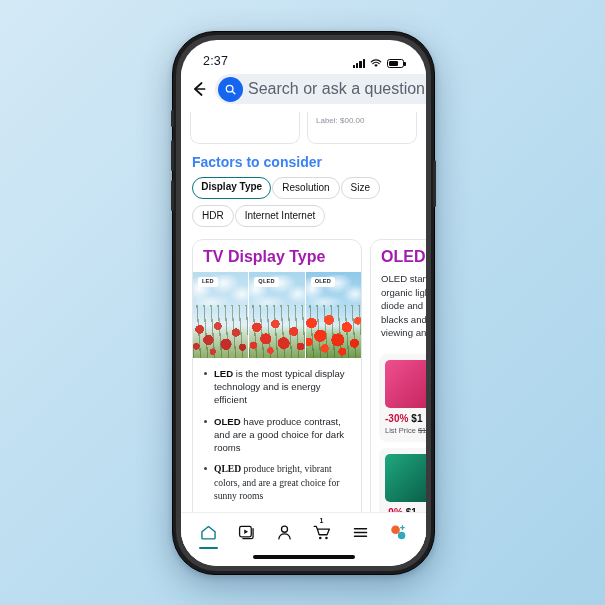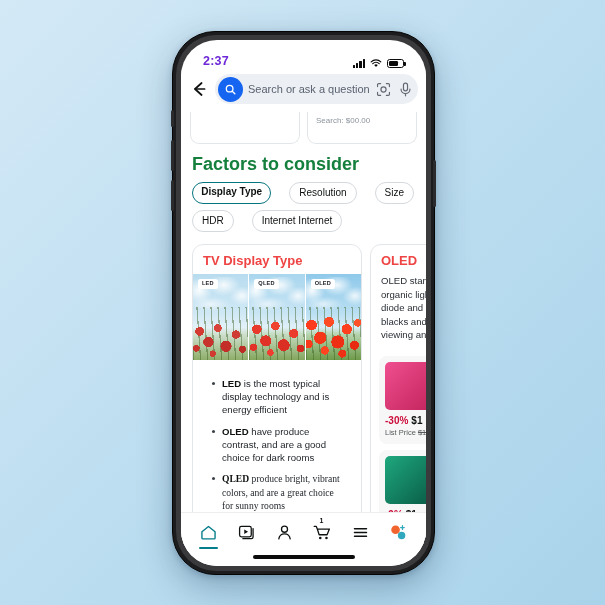--- a/index.html
+++ b/index.html
@@ -29,21 +29,21 @@
   #btn-silent{left:-2px;top:78px;width:3px;height:17px;}
   #btn-vol-up{left:-2px;top:108px;width:3px;height:31px;}
   #btn-vol-down{left:-2px;top:148px;width:3px;height:31px;}
   #btn-power{right:-2px;top:128px;width:3px;height:47px;}
 
   
   #status-bar{
     height:30px;display:flex;align-items:flex-end;justify-content:space-between;
     padding:0 22px 2px 22px;box-sizing:border-box;
   }
-  #status-time{font-size:12.5px;font-weight:700;color:#6d28d9;letter-spacing:.2px;}
+  #status-time{font-size:12.5px;font-weight:400;color:#0f172a;letter-spacing:.2px;}
   #status-icons{display:flex;align-items:flex-end;gap:5px;}
   .signal{display:flex;align-items:flex-end;gap:1.2px;height:9px;}
   .signal i{display:block;width:2.2px;background:#0b0b0b;border-radius:.5px;}
   .signal i:nth-child(1){height:3px;}
   .signal i:nth-child(2){height:5px;}
   .signal i:nth-child(3){height:7px;}
   .signal i:nth-child(4){height:9px;}
   .wifi{width:12px;height:9px;}
   .batt{width:17px;height:9px;border:1.2px solid #0b0b0b;border-radius:2.6px;position:relative;box-sizing:border-box;}
   .batt:after{content:"";position:absolute;right:-3px;top:2.4px;width:1.6px;height:3.4px;background:#0b0b0b;border-radius:0 1px 1px 0;}
@@ -57,64 +57,64 @@
   #back-arrow{width:20px;height:20px;flex:0 0 20px;cursor:pointer;}
   #search-bar{
     flex:1;height:30px;background:#eceff3;border-radius:16px;
     display:flex;align-items:center;padding:0 4px 0 3px;box-sizing:border-box;gap:5px;
   }
   #search-circle{
     width:25px;height:25px;border-radius:50%;background:#1565f0;
     display:flex;align-items:center;justify-content:center;flex:0 0 25px;
   }
   #search-placeholder{
-    flex:1;font-size:11px;color:#5a6270;white-space:nowrap;overflow:hidden;text-align:right;
+    flex:1;font-size:16px;color:#5a6270;white-space:nowrap;overflow:hidden;text-align:right;
   }
   .hdr-icon{width:17px;height:17px;flex:0 0 17px;opacity:.78;}
 
   
   #page-body{
     position:relative;height:443px;overflow:hidden;background:#fff;
     padding:0 0 0 0;
   }
   
   #clipped-row{display:flex;gap:7px;padding:0 9px;height:32px;box-sizing:border-box;}
   .clip-card{
     flex:1;border:1px solid #e3e6e9;border-bottom-left-radius:9px;border-bottom-right-radius:9px;
     border-top:none;background:#fff;position:relative;box-sizing:border-box;overflow:hidden;
   }
   .clip-label{
     position:absolute;left:8px;top:4px;font-size:8px;color:#8d949d;white-space:nowrap;
   }
 
   
   #factors-title{
-    font-size:18px;font-weight:700;color:#15803d;padding:10px 11px 7px 11px;
-  }
-  .chip-row{display:flex;gap:18px;padding:0 22px 6px 11px;flex-wrap:nowrap;}
+    font-size:14px;font-weight:700;color:#3b82f6;padding:10px 11px 7px 11px;
+  }
+  .chip-row{display:flex;gap:1px;padding:0 22px 6px 11px;flex-wrap:nowrap;}
   .chip{
     border:1px solid #d5d9dd;border-radius:15px;background:#fff;
     font-size:10px;color:#0f1111;padding:5px 9px;white-space:nowrap;cursor:pointer;
     line-height:1;
   }
   .chip.active{
     border:1.8px solid #07757f;font-weight:700;padding:4.2px 8.2px;
   }
 
   
   #carousel{
     display:flex;gap:8px;padding:6px 0 0 11px;position:relative;
   }
   .info-card{
     background:#fff;border:1px solid #e3e6e9;border-radius:11px;
     flex:0 0 170px;overflow:hidden;box-sizing:border-box;
   }
   .info-card.secondary{flex:0 0 120px;}
   .card-title{
-    font-size:13px;font-weight:700;color:#ef4444;padding:8px 10px 6px 10px;
+    font-size:16px;font-weight:700;color:#a21caf;padding:8px 10px 6px 10px;
   }
   
   #poppy-strip{display:flex;height:86px;}
   .poppy{position:relative;flex:1;overflow:hidden;border-right:1.5px solid #fff;}
   .poppy:last-child{border-right:none;}
   .sky{position:absolute;inset:0;}
   .p1 .sky{background:linear-gradient(#b8dcef 0%,#cfe8f5 45%,#e3f1f8 62%,#cfe0cf 70%,#8fae6a 100%);}
   .p2 .sky{background:linear-gradient(#a9d6ee 0%,#c8e5f4 45%,#e0f0f8 62%,#c6dcc2 70%,#84a65e 100%);}
   .p3 .sky{background:linear-gradient(#8fc9ea 0%,#b9dff2 45%,#d9ecf7 62%,#b6d4ae 70%,#6f9a4a 100%);}
   .clouds{position:absolute;left:-10%;top:4%;width:120%;height:52%;
@@ -163,21 +163,21 @@
       radial-gradient(circle 4.4px at 4% 70%, #fa3a1b 98%, transparent),
       radial-gradient(circle 4.2px at 34% 82%, #ff4422 98%, transparent),
       radial-gradient(circle 4px at 66% 88%, #f03014 98%, transparent),
       radial-gradient(circle 3.8px at 94% 30%, #ff5029 98%, transparent);
   }
   .poppy-tag{
     position:absolute;left:5px;top:5px;background:#fff;border-radius:2.5px;
     font-size:5.6px;font-weight:700;color:#20242a;padding:2.2px 4px;line-height:1;
     letter-spacing:.2px;
   }
-  .bullets{padding:9px 10px 12px 10px;margin:8px;list-style:none;}
+  .bullets{padding:9px 10px 12px 10px;margin:0;list-style:none;}
   .bullets li{
     position:relative;padding-left:11px;font-size:9.6px;line-height:1.38;
     color:#1d2227;margin-bottom:8px;
   }
   .bullets li:last-child{margin-bottom:0;font-family:Liberation Serif, serif;}
   .bullets li:before{
     content:"";position:absolute;left:1px;top:5px;width:3px;height:3px;
     border-radius:50%;background:#3b4149;
   }
   .bullets b{font-weight:700;color:#0f1111;}
@@ -277,21 +277,21 @@
     </div>
 
     <div id="page-body">
 
       <div id="clipped-row">
         <div class="clip-card">
           
         </div>
         <div class="clip-card">
 
-          <span class="clip-label">Search: $00.00</span>
+          <span class="clip-label">Label: $00.00</span>
         </div>
       </div>
 
       <div id="factors-title">Factors to consider</div>
 
       <div class="chip-row">
         <div class="chip active">Display Type</div>
         <div class="chip">Resolution</div>
         <div class="chip">Size</div>
       </div>

